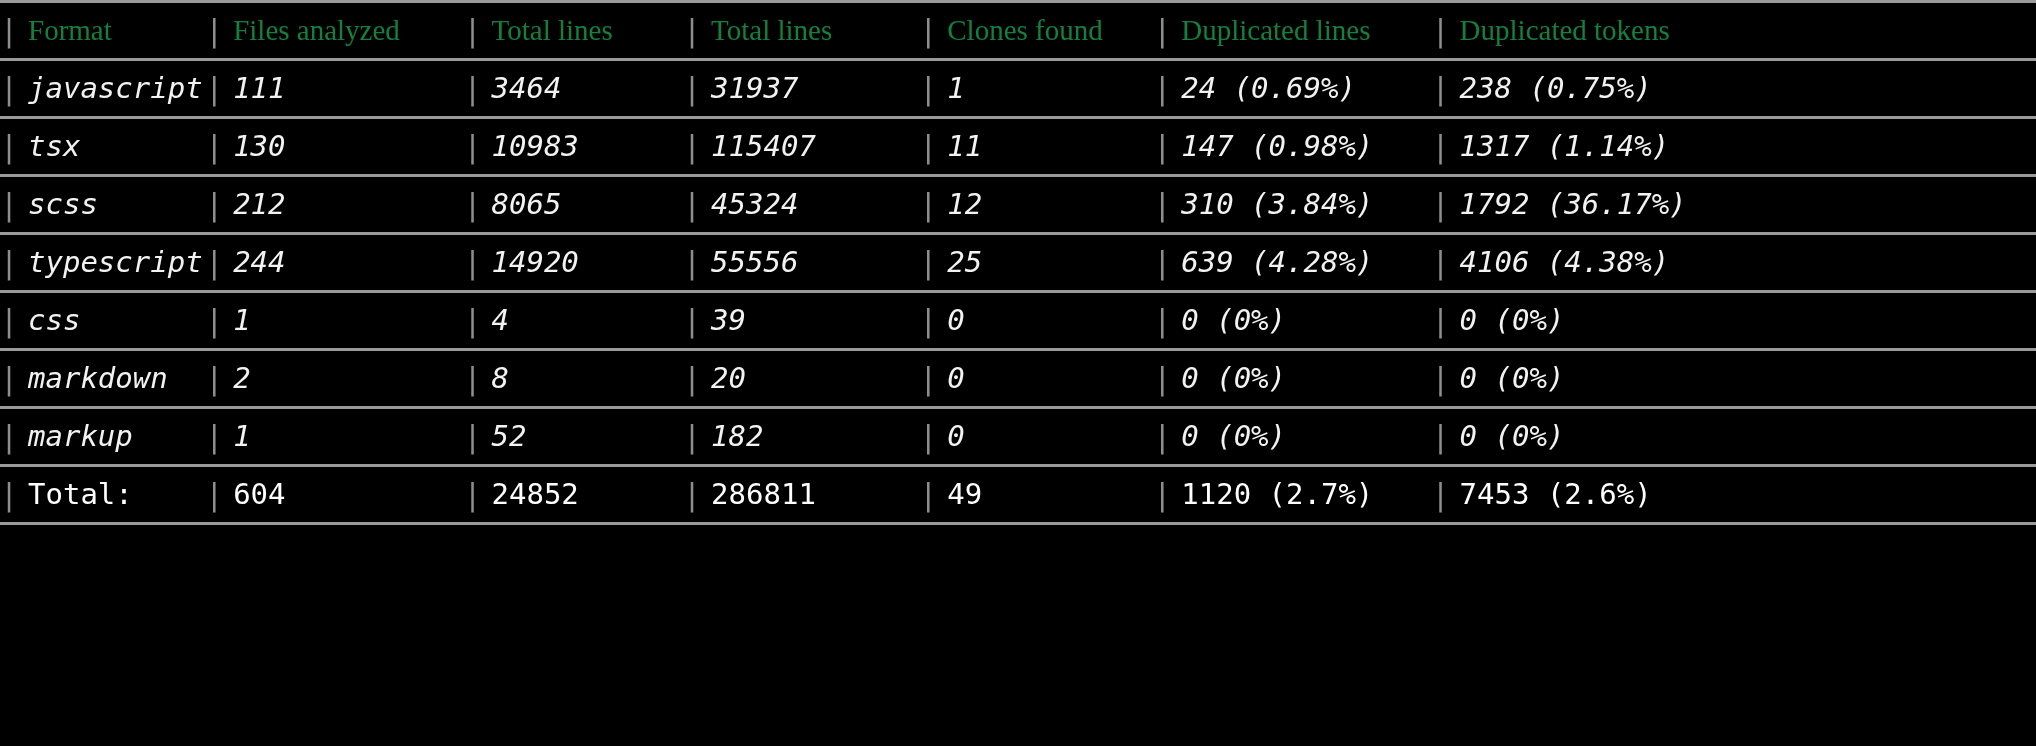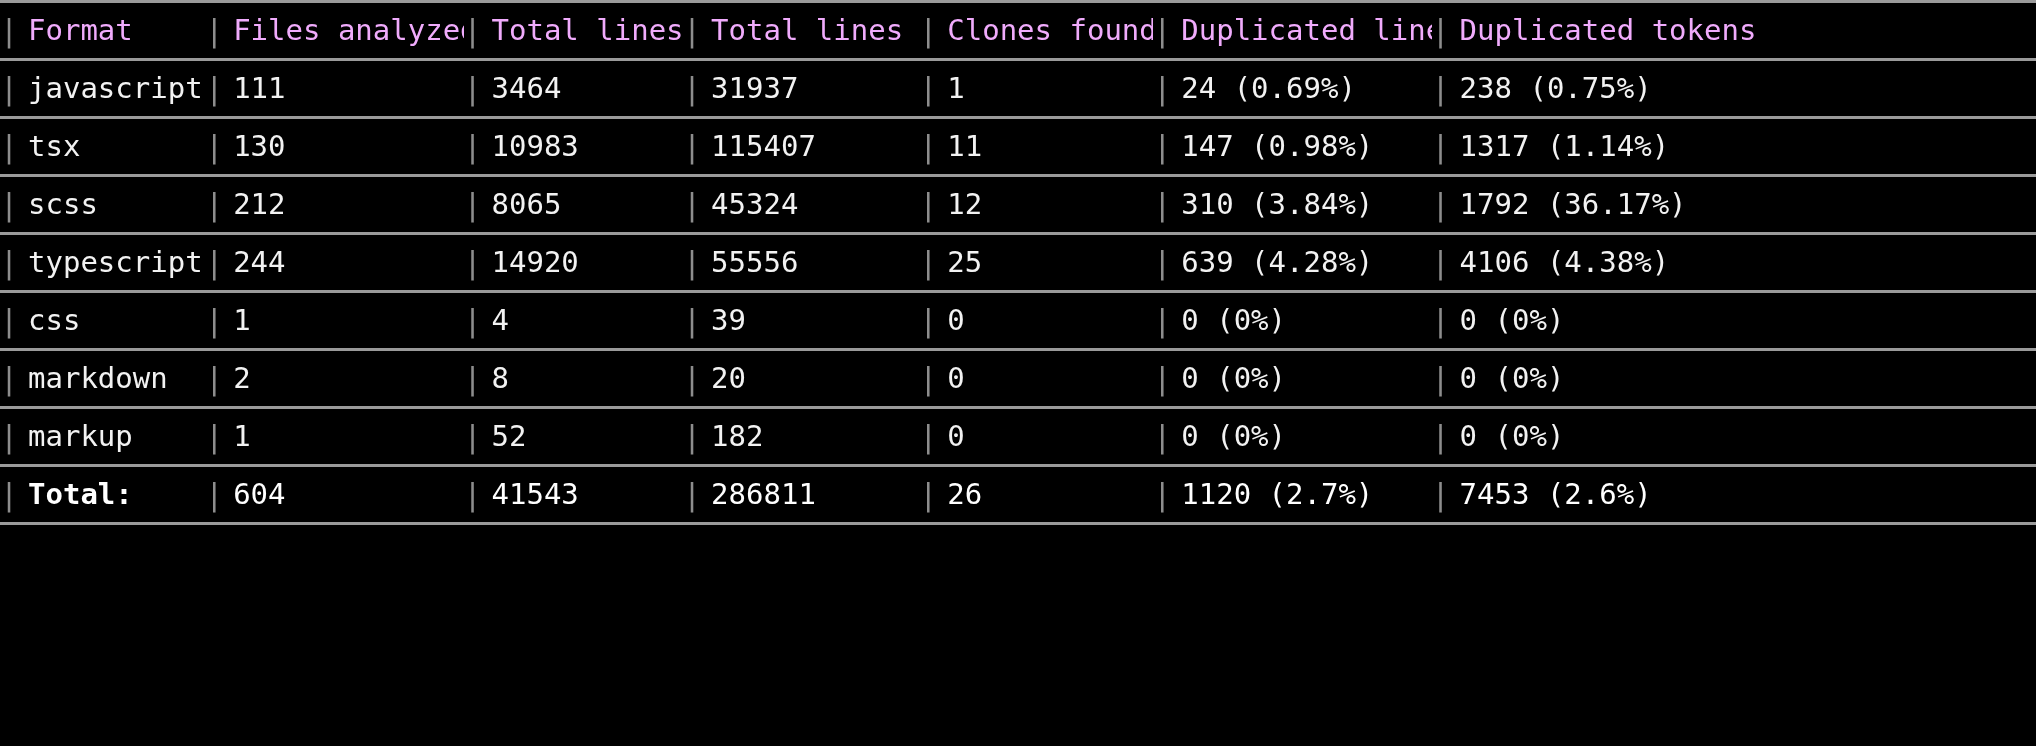--- a/index.html
+++ b/index.html
@@ -69,30 +69,32 @@
   }
 
   .txt {
     font-size: 29px;
     line-height: 1;
     padding-left: 10px;
     letter-spacing: 0px;
   }
 
   .hdr .txt {
-    color: #f0abfc;
+    color: #15803d;
+    font-family: Liberation Serif, serif;
   }
   .body-row .txt {
     color: #f2f2f2;
+    font-style: italic;
   }
   .total-row .txt {
     color: #ffffff;
   }
   .total-row .txt.bold {
-    font-weight: bold;
+    font-weight: normal;
   }
 
   
   col.c0 { width: 185px; }
   col.c1 { width: 233px; }
   col.c2 { width: 198px; }
   col.c3 { width: 213px; }
   col.c4 { width: 211px; }
   col.c5 { width: 251px; }
   col.c6 { width: 545px; }
@@ -518,33 +520,33 @@
           </td>
           <td class="cell">
             <div class="cell-inner">
               <span class="pipe">|</span>
               <span class="txt">604</span>
             </div>
           </td>
           <td class="cell">
             <div class="cell-inner">
               <span class="pipe">|</span>
-              <span class="txt">41543</span>
+              <span class="txt">24852</span>
             </div>
           </td>
           <td class="cell">
             <div class="cell-inner">
               <span class="pipe">|</span>
               <span class="txt">286811</span>
             </div>
           </td>
           <td class="cell">
             <div class="cell-inner">
               <span class="pipe">|</span>
-              <span class="txt">26</span>
+              <span class="txt">49</span>
             </div>
           </td>
           <td class="cell">
             <div class="cell-inner">
               <span class="pipe">|</span>
               <span class="txt">1120 (2.7%)</span>
             </div>
           </td>
           <td class="cell">
             <div class="cell-inner">

